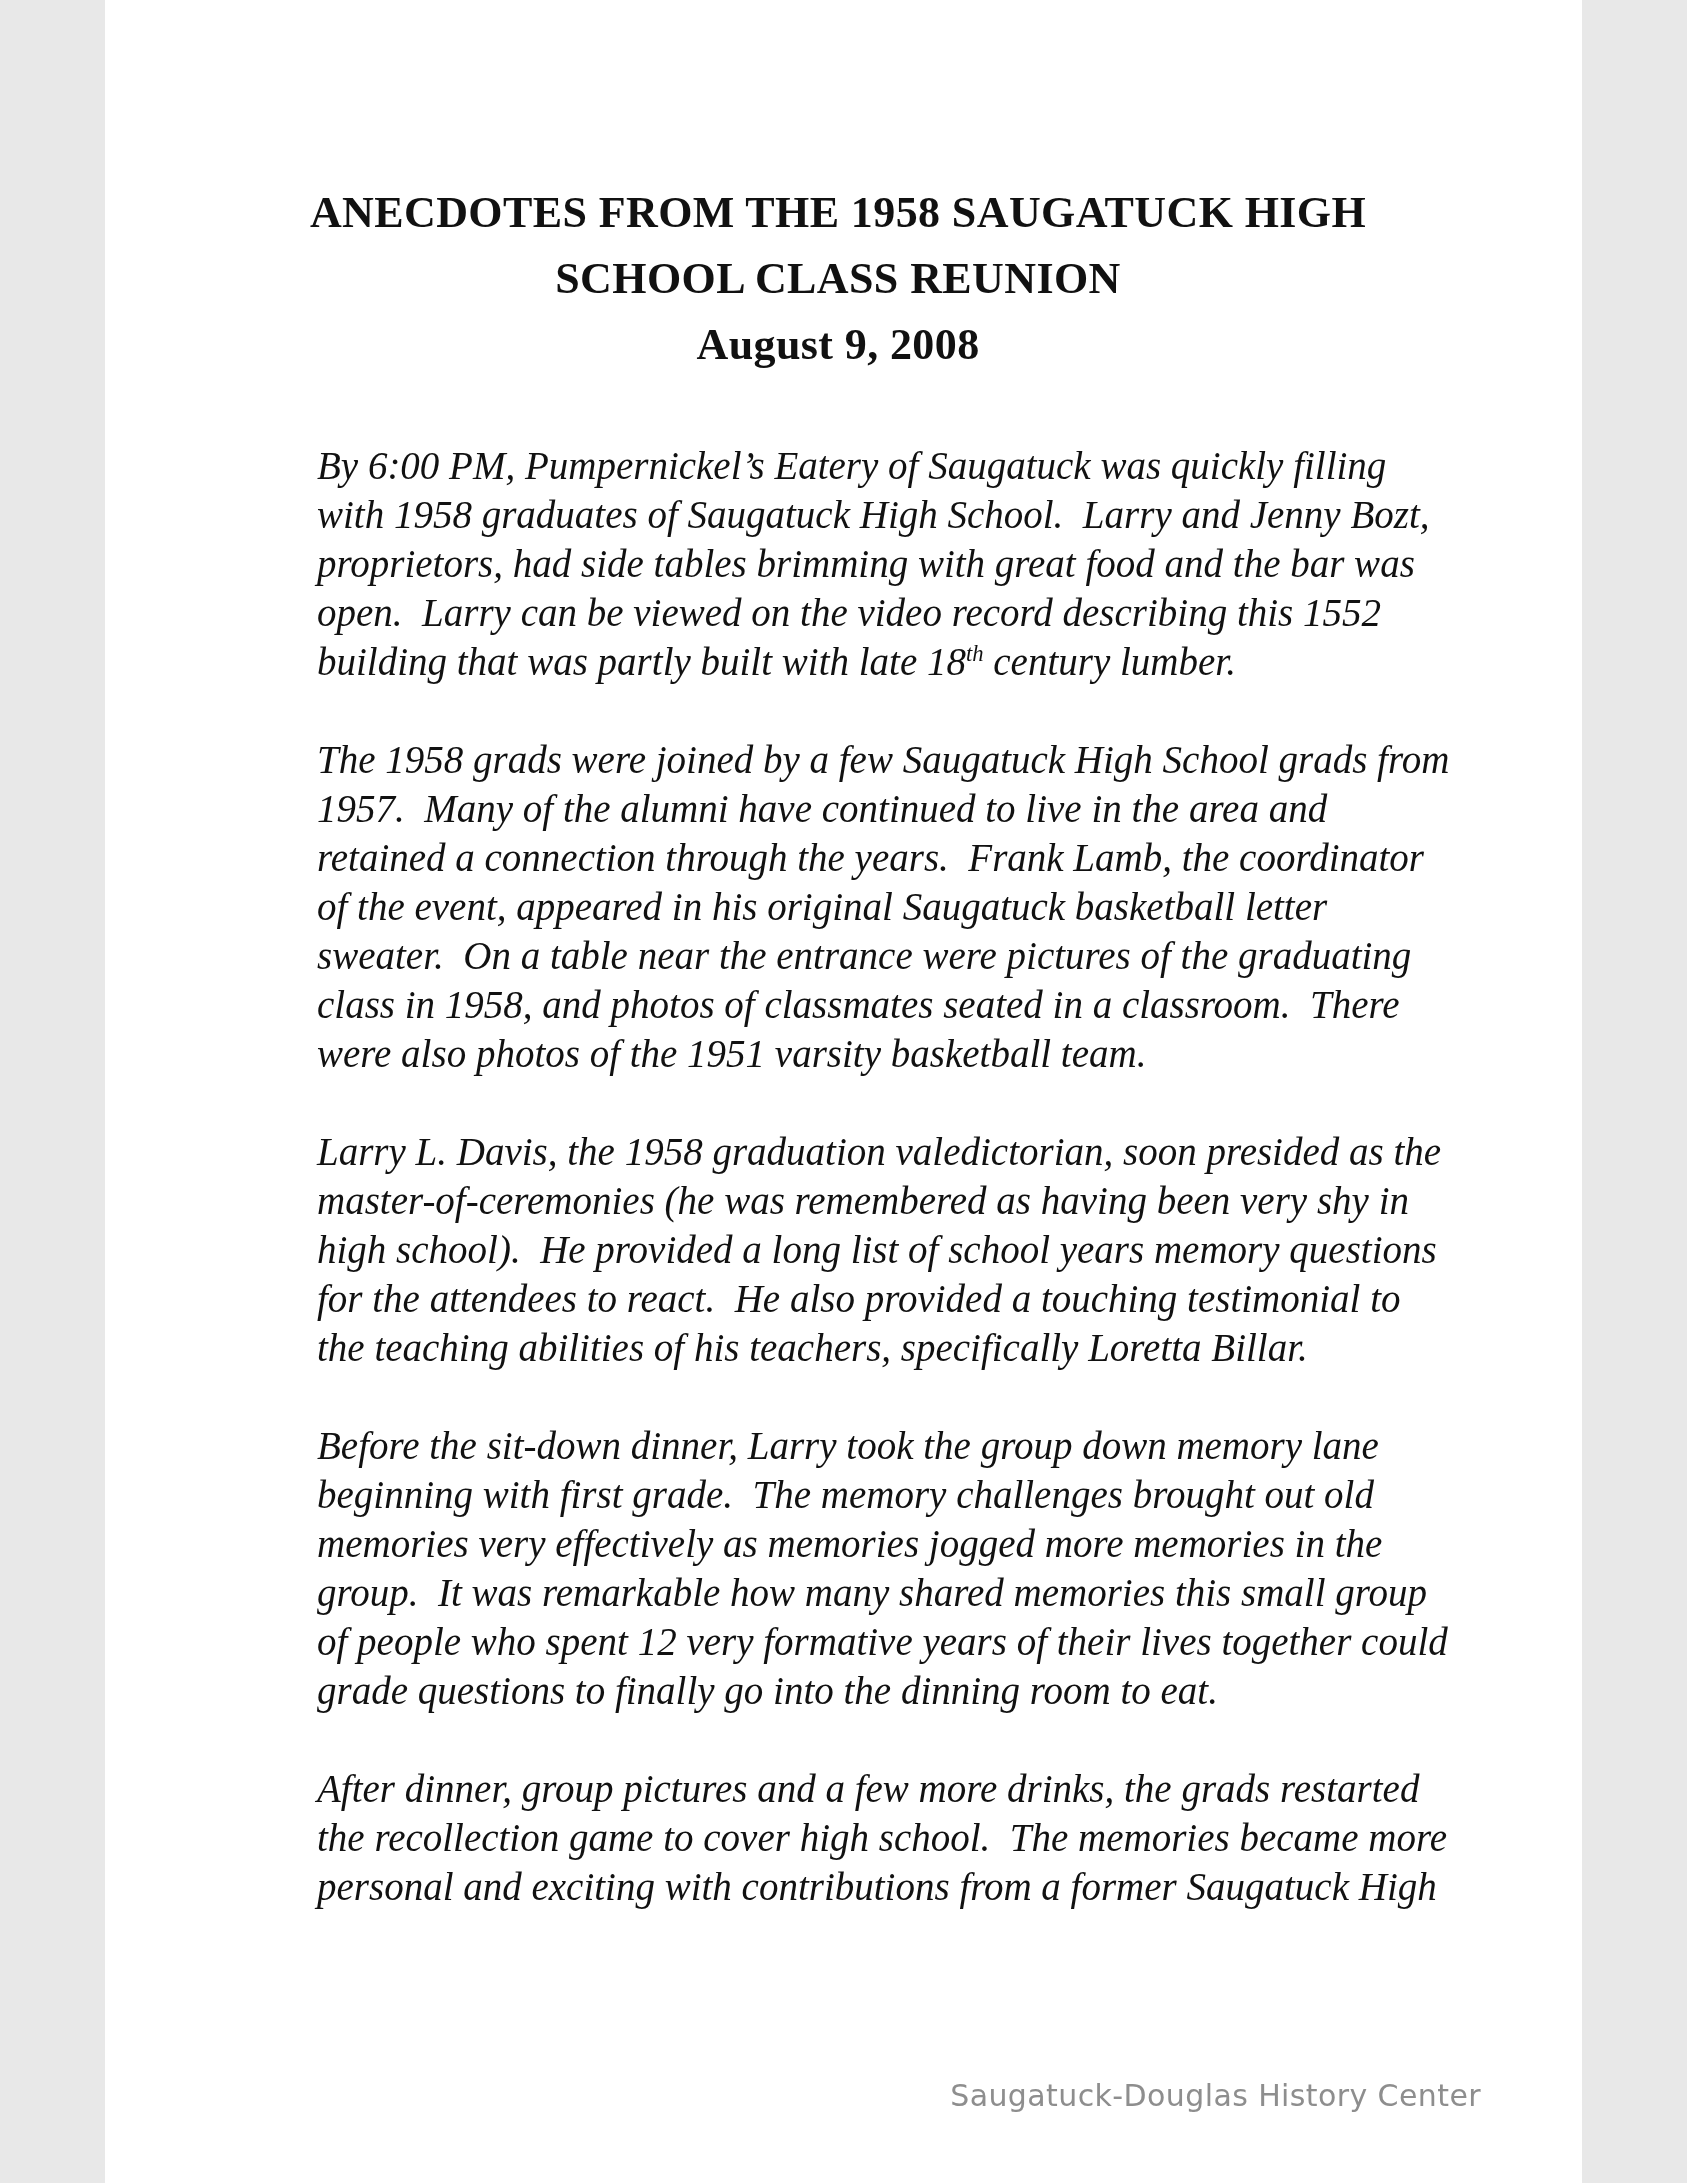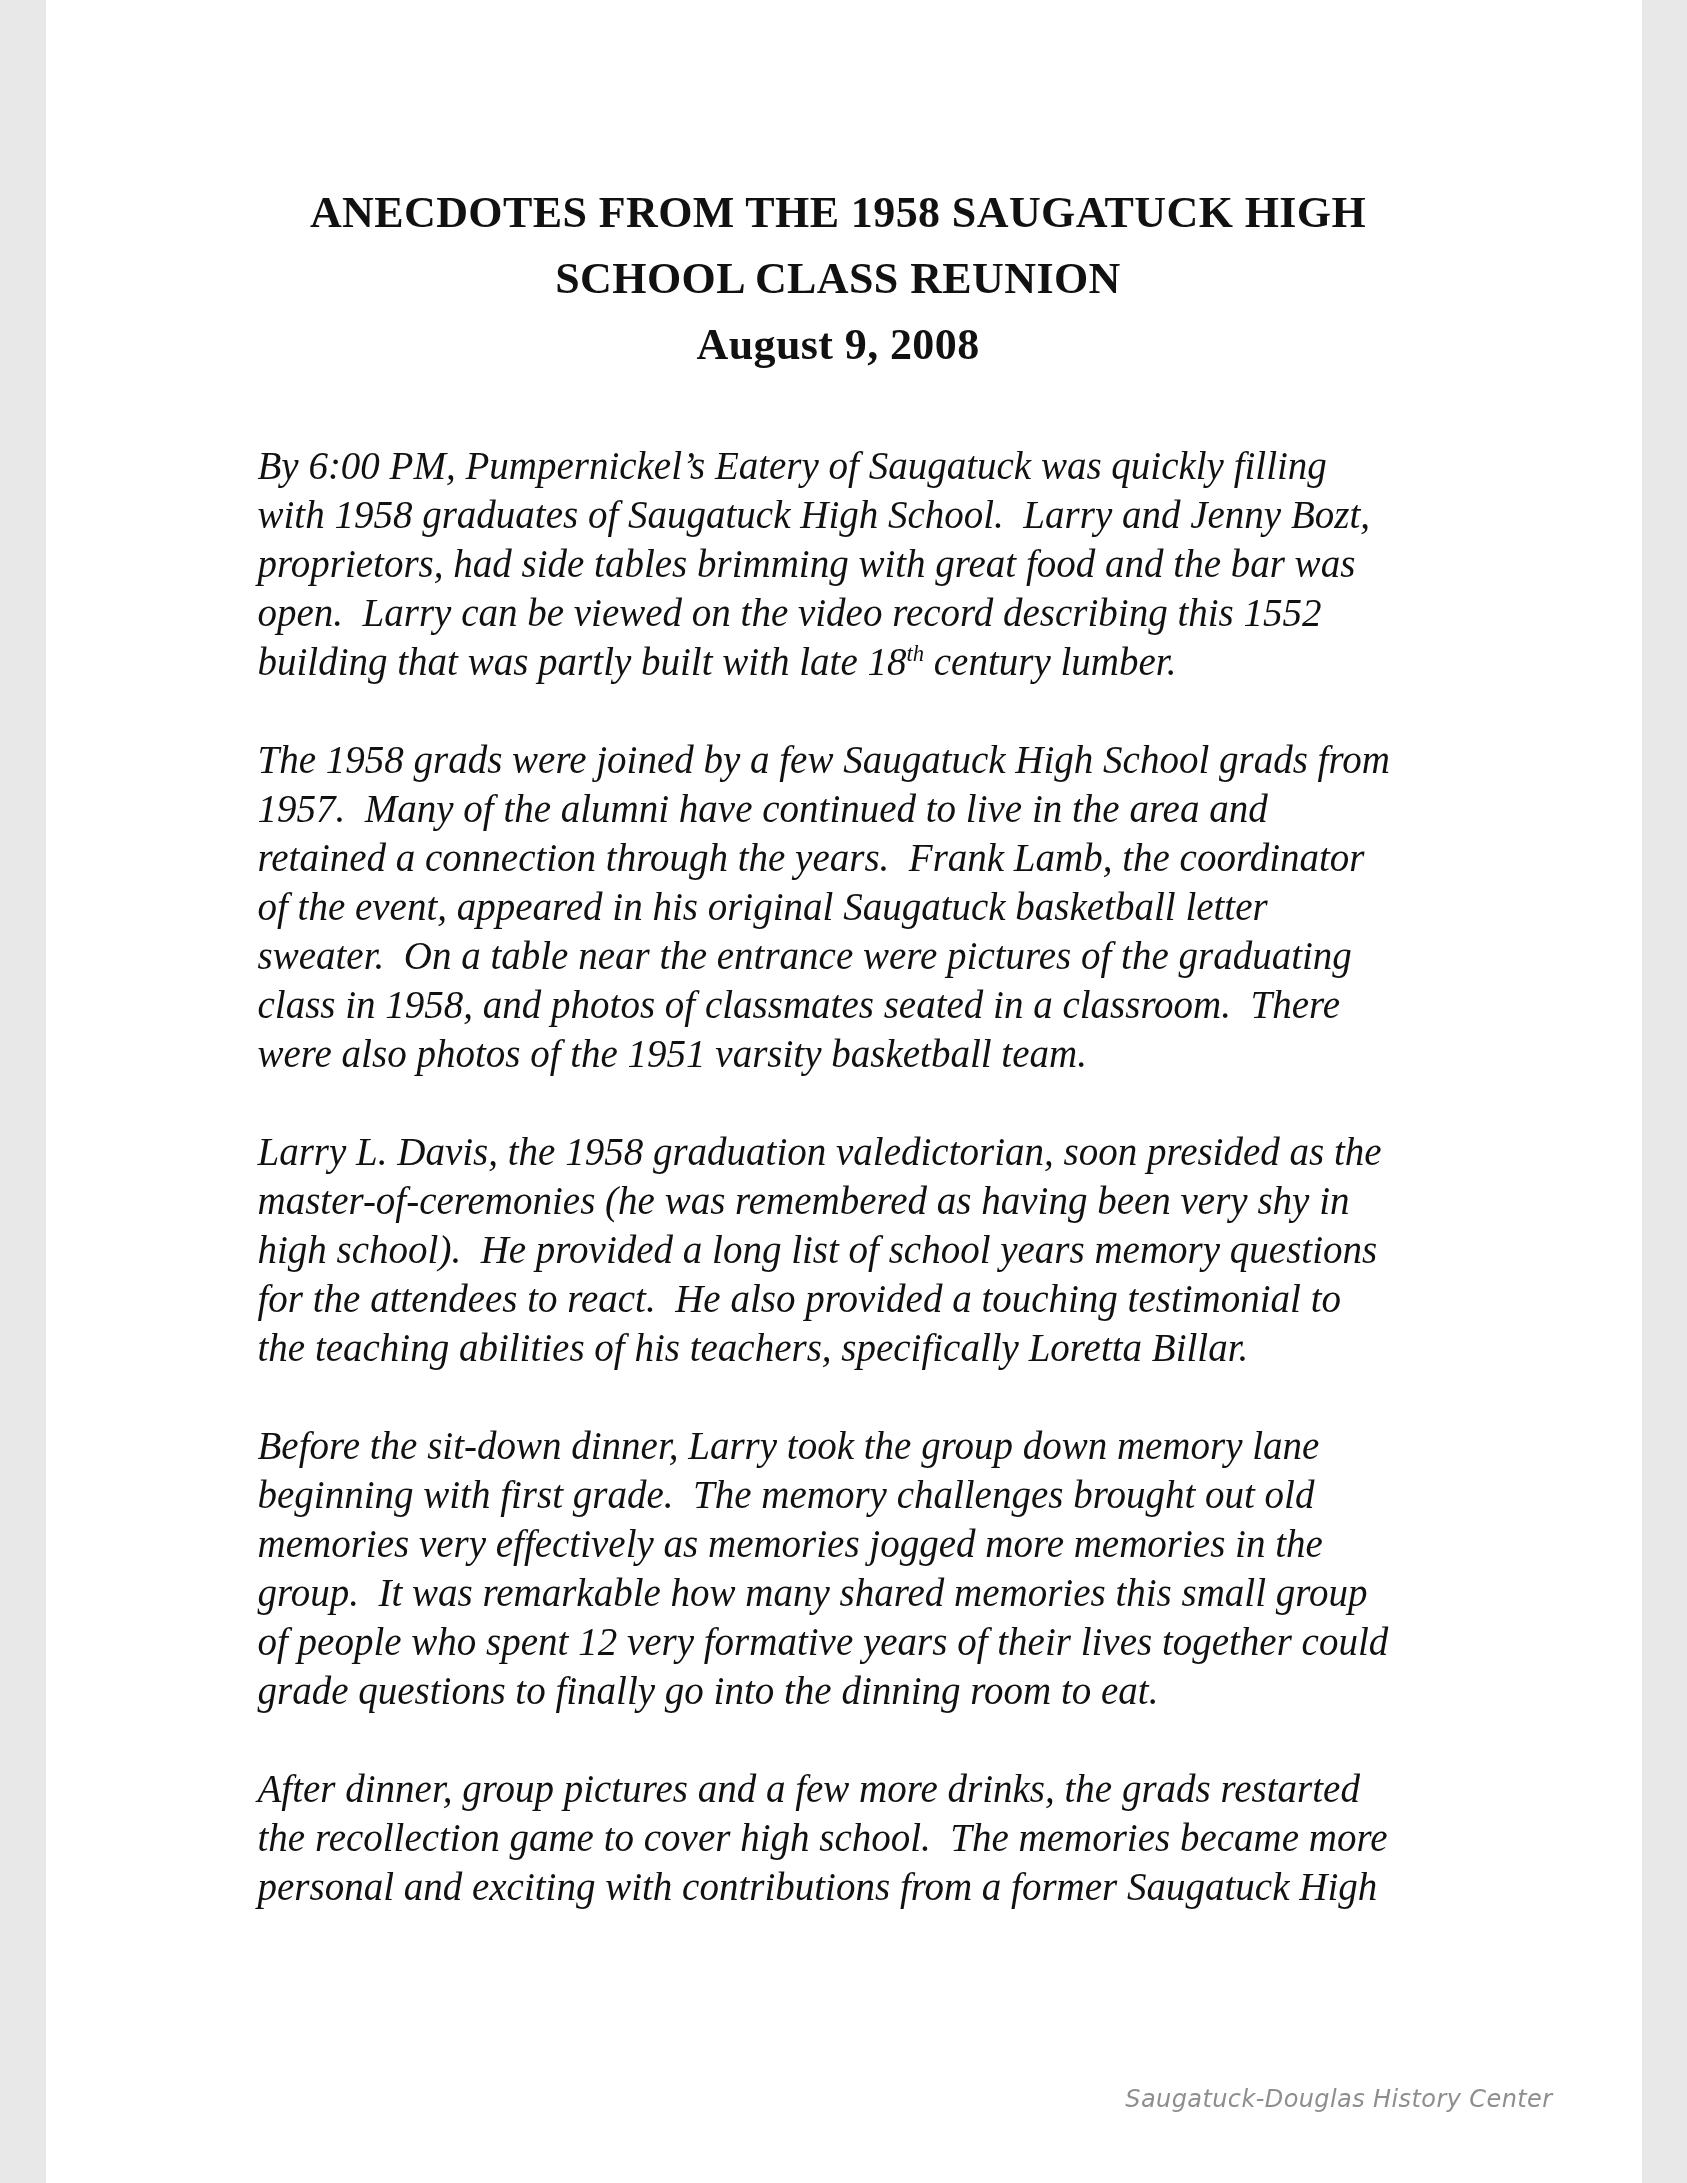--- a/index.html
+++ b/index.html
@@ -2,21 +2,21 @@
 <html style="--page-bg: #ffffff; --text-color: #111111; --footer-color: #8e8e8e;font-size:11.2px"><head>
 <meta charset="utf-8">
 <style>
   html, body {
     margin: 0;
     padding: 0;
     background: #e8e8e8;
   }
   .page {
     position: relative;
-    width: 1596px;
+    width: 1477px;
     height: 2183px;
     margin: 0 auto;
     background: var(--page-bg, #ffffff);
     box-sizing: border-box;
     padding: 180px 211px 0 200px;
     overflow: hidden;
   }
   .title-block {
     font-family: "Liberation Serif", serif;
     font-weight: bold;
@@ -42,27 +42,26 @@
   .line {
     white-space: pre;
   }
   .sup {
     font-size: 0.58em;
     vertical-align: super;
     line-height: 0;
   }
   .footer-credit {
     position: absolute;
-    right: 89px;
+    right: 101px;
     bottom: 70px;
     font-family: "DejaVu Sans", sans-serif;
-    font-size: 24px;
+    font-size: 30px;
     color: var(--footer-color, #8e8e8e);
     letter-spacing: 0.4px;
-    font-style: italic;
   }
 </style>
 </head>
 <body>
 
 <div class="page">
 
   <div class="title-block">
     <div>ANECDOTES FROM THE 1958 SAUGATUCK HIGH</div>
     <div>SCHOOL CLASS REUNION</div>

